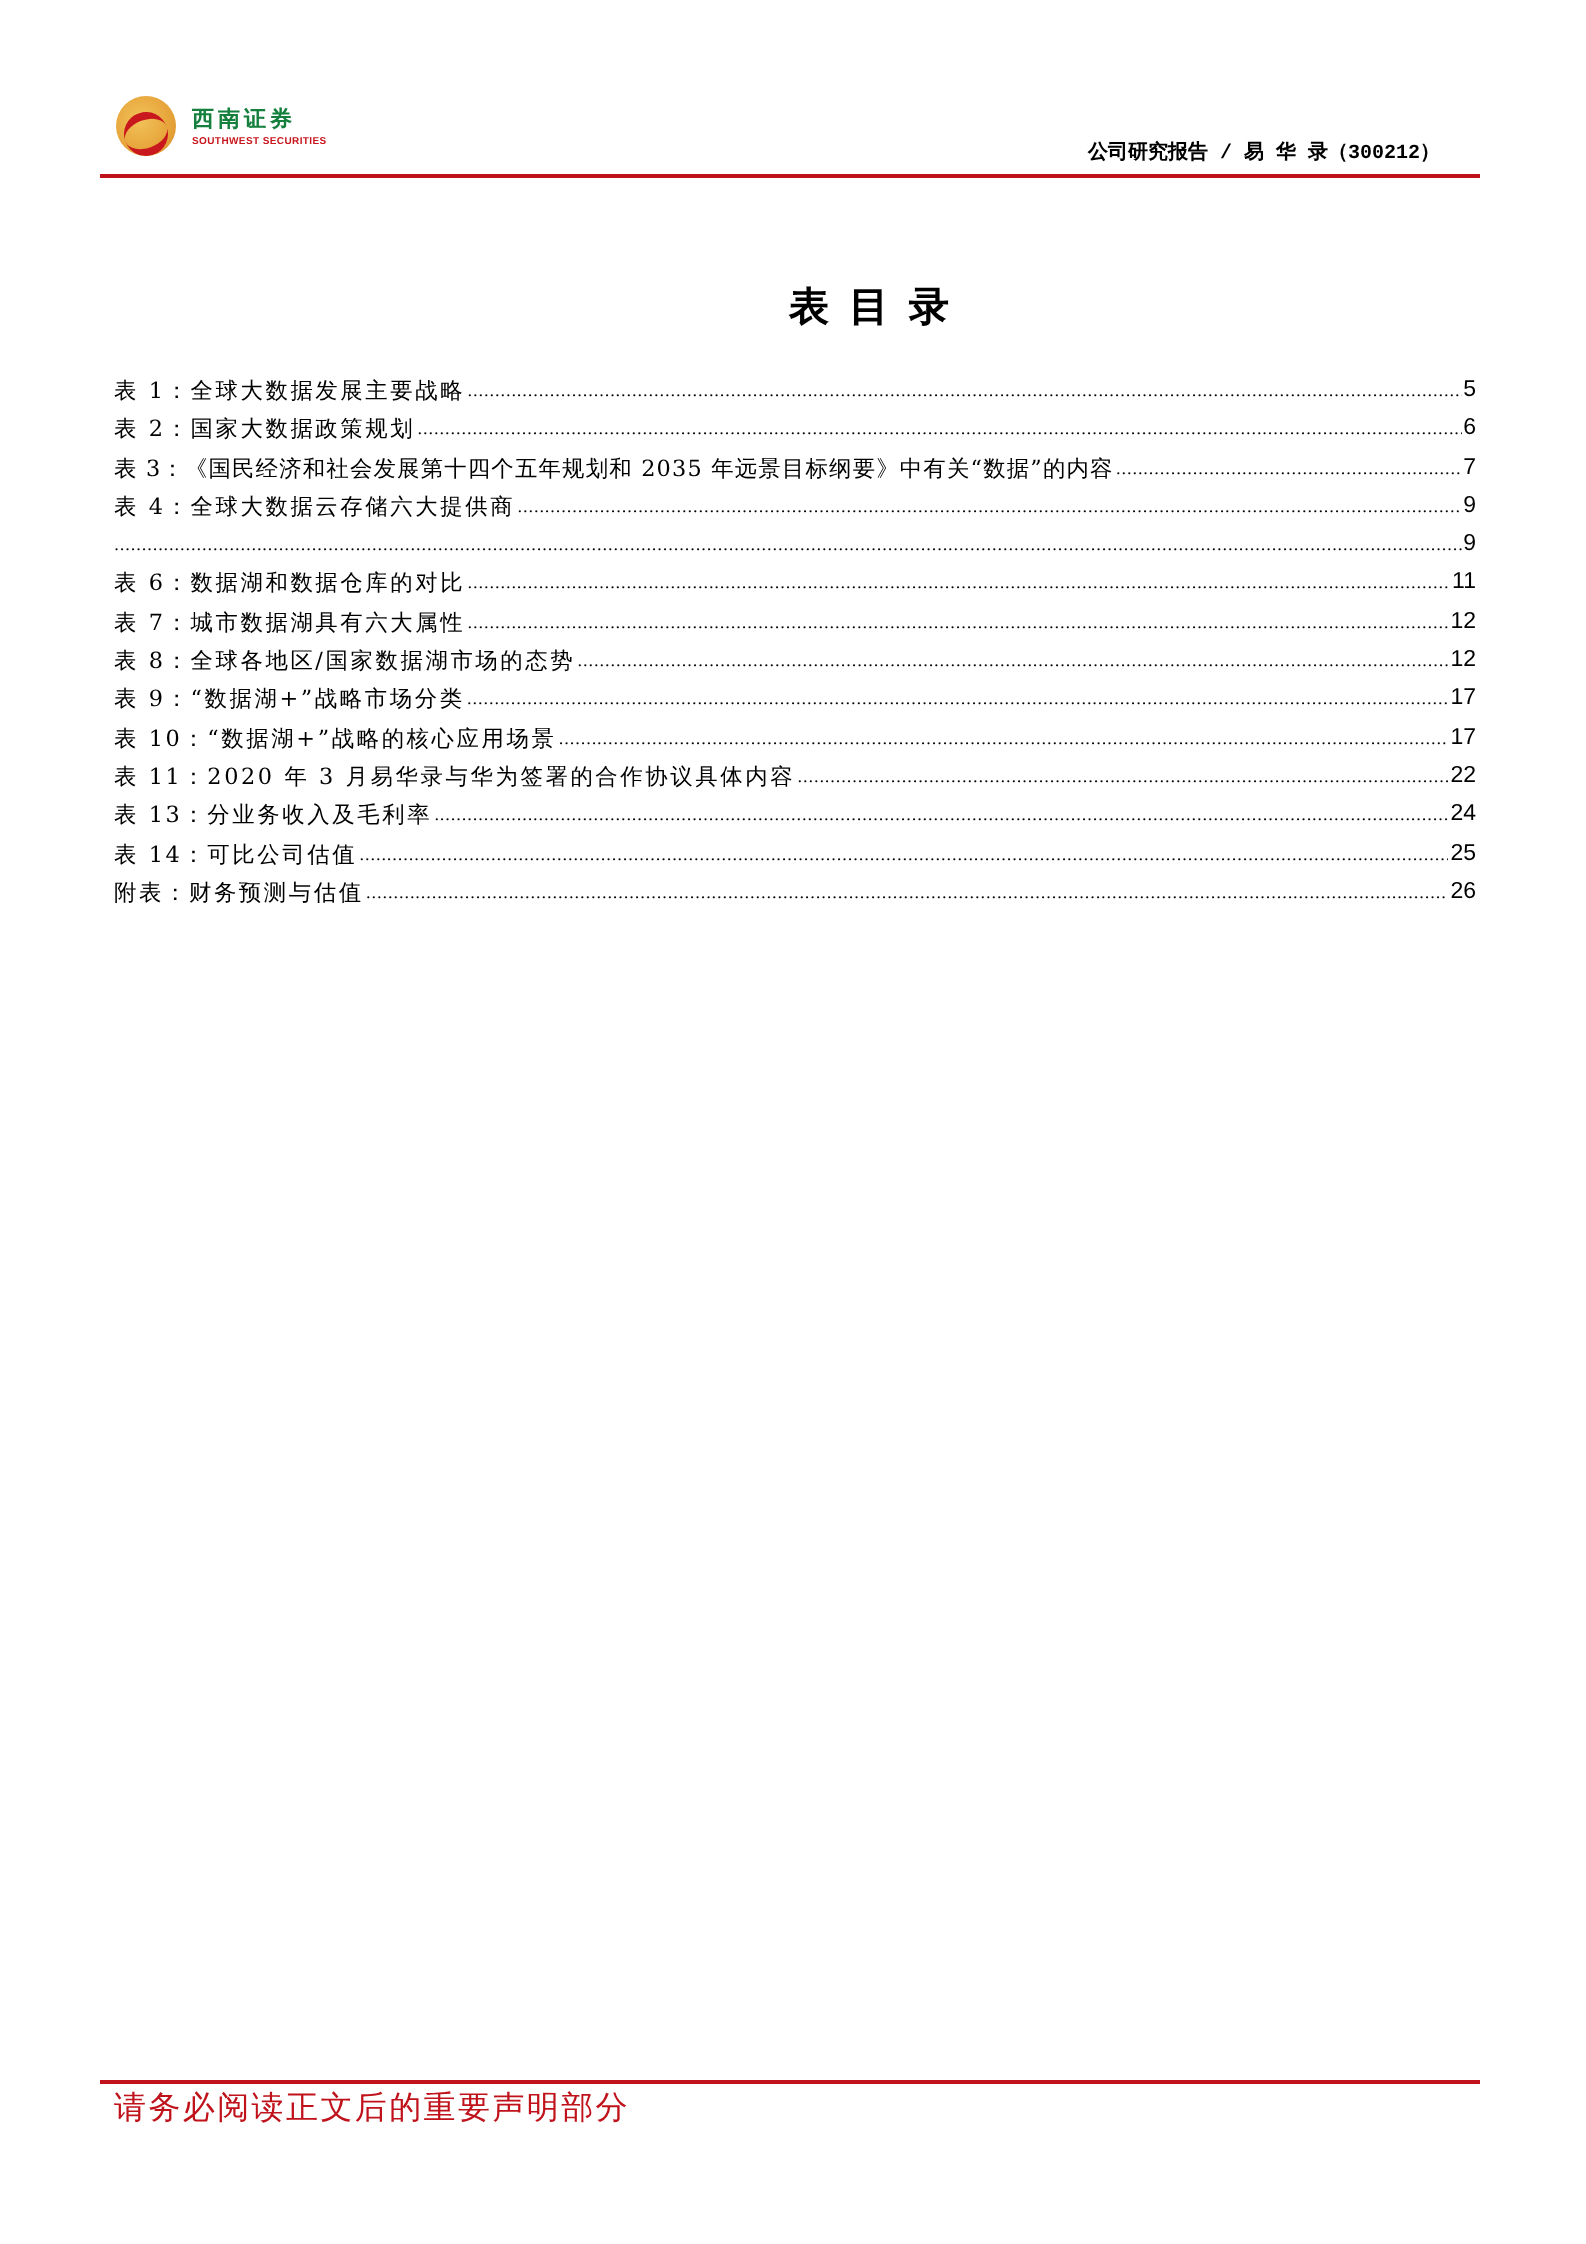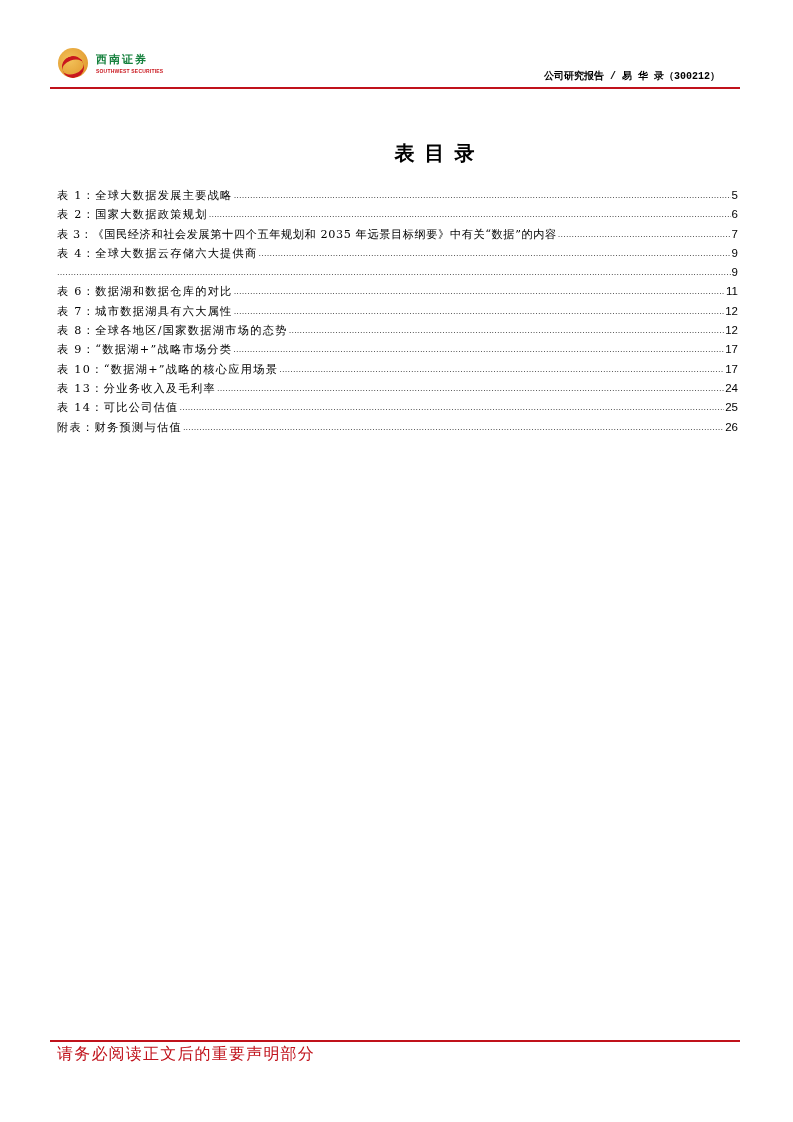--- a/index.html
+++ b/index.html
@@ -221,20 +221,25 @@
     <span class="toc-label">表 9：“数据湖+”战略市场分类</span>
     <span class="toc-dots"></span>
     <span class="toc-page">17</span>
   </div>
   <div class="toc-row">
     <span class="toc-label">表 10：“数据湖+”战略的核心应用场景</span>
     <span class="toc-dots"></span>
     <span class="toc-page">17</span>
   </div>
   <div class="toc-row">
+    <span class="toc-label">表 11：2020 年 3 月易华录与华为签署的合作协议具体内容</span>
+    <span class="toc-dots"></span>
+    <span class="toc-page">22</span>
+  </div>
+  <div class="toc-row">
     <span class="toc-label">表 13：分业务收入及毛利率</span>
     <span class="toc-dots"></span>
     <span class="toc-page">24</span>
   </div>
   <div class="toc-row">
     <span class="toc-label">表 14：可比公司估值</span>
     <span class="toc-dots"></span>
     <span class="toc-page">25</span>
   </div>
   <div class="toc-row">

